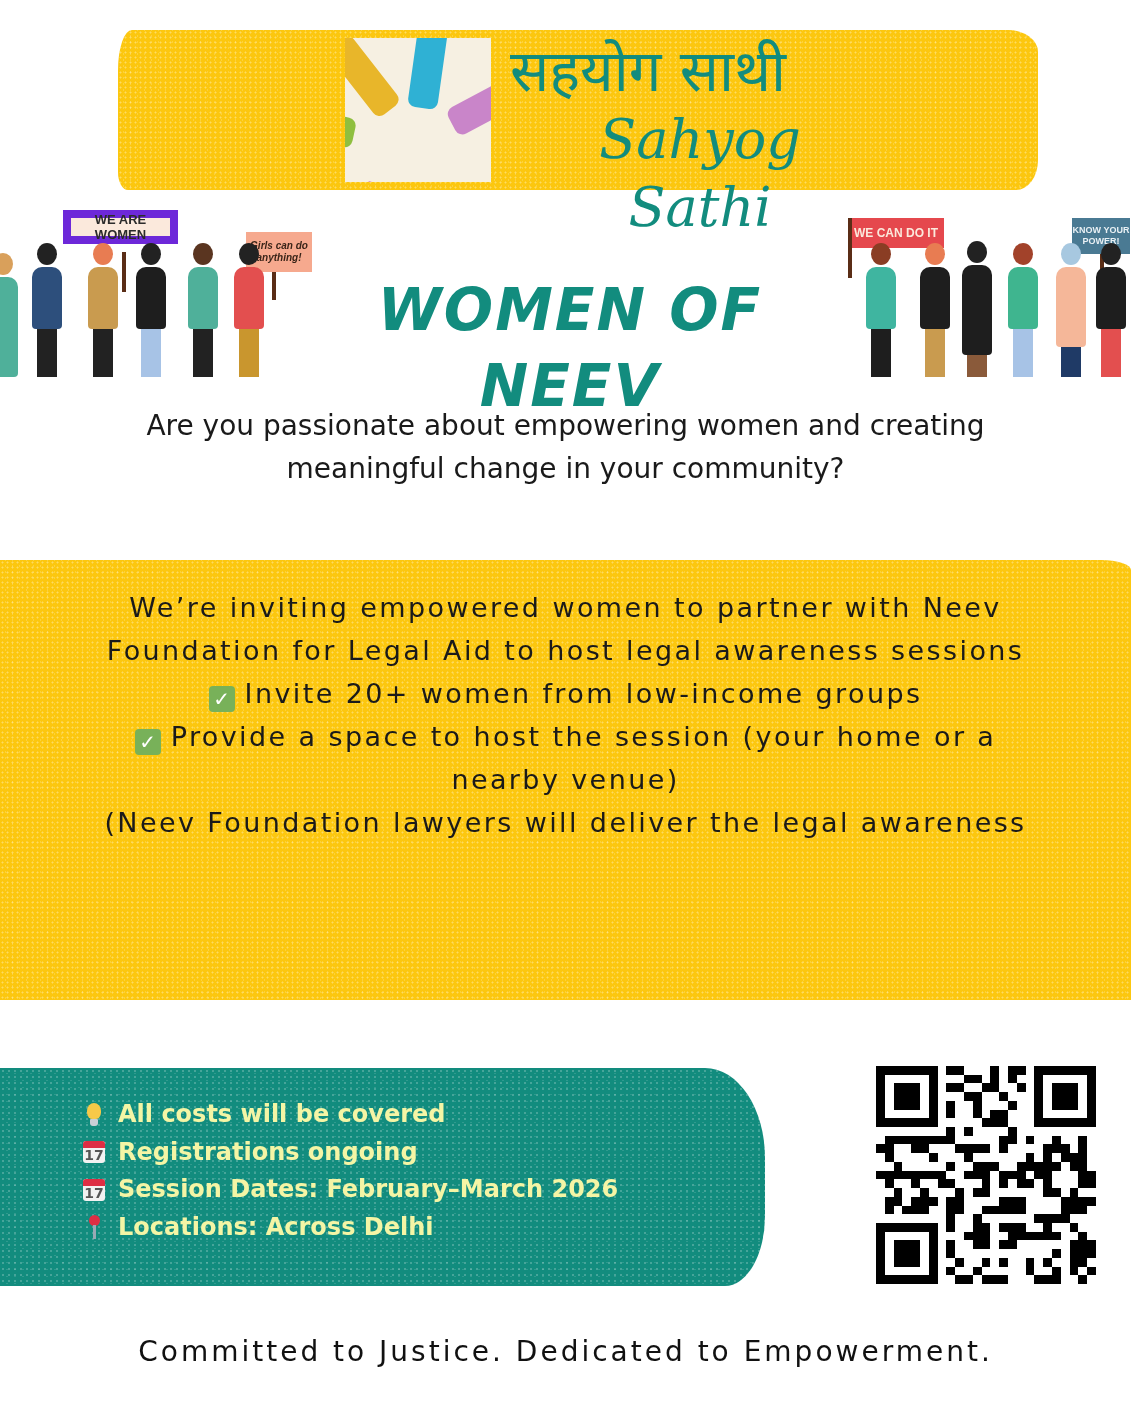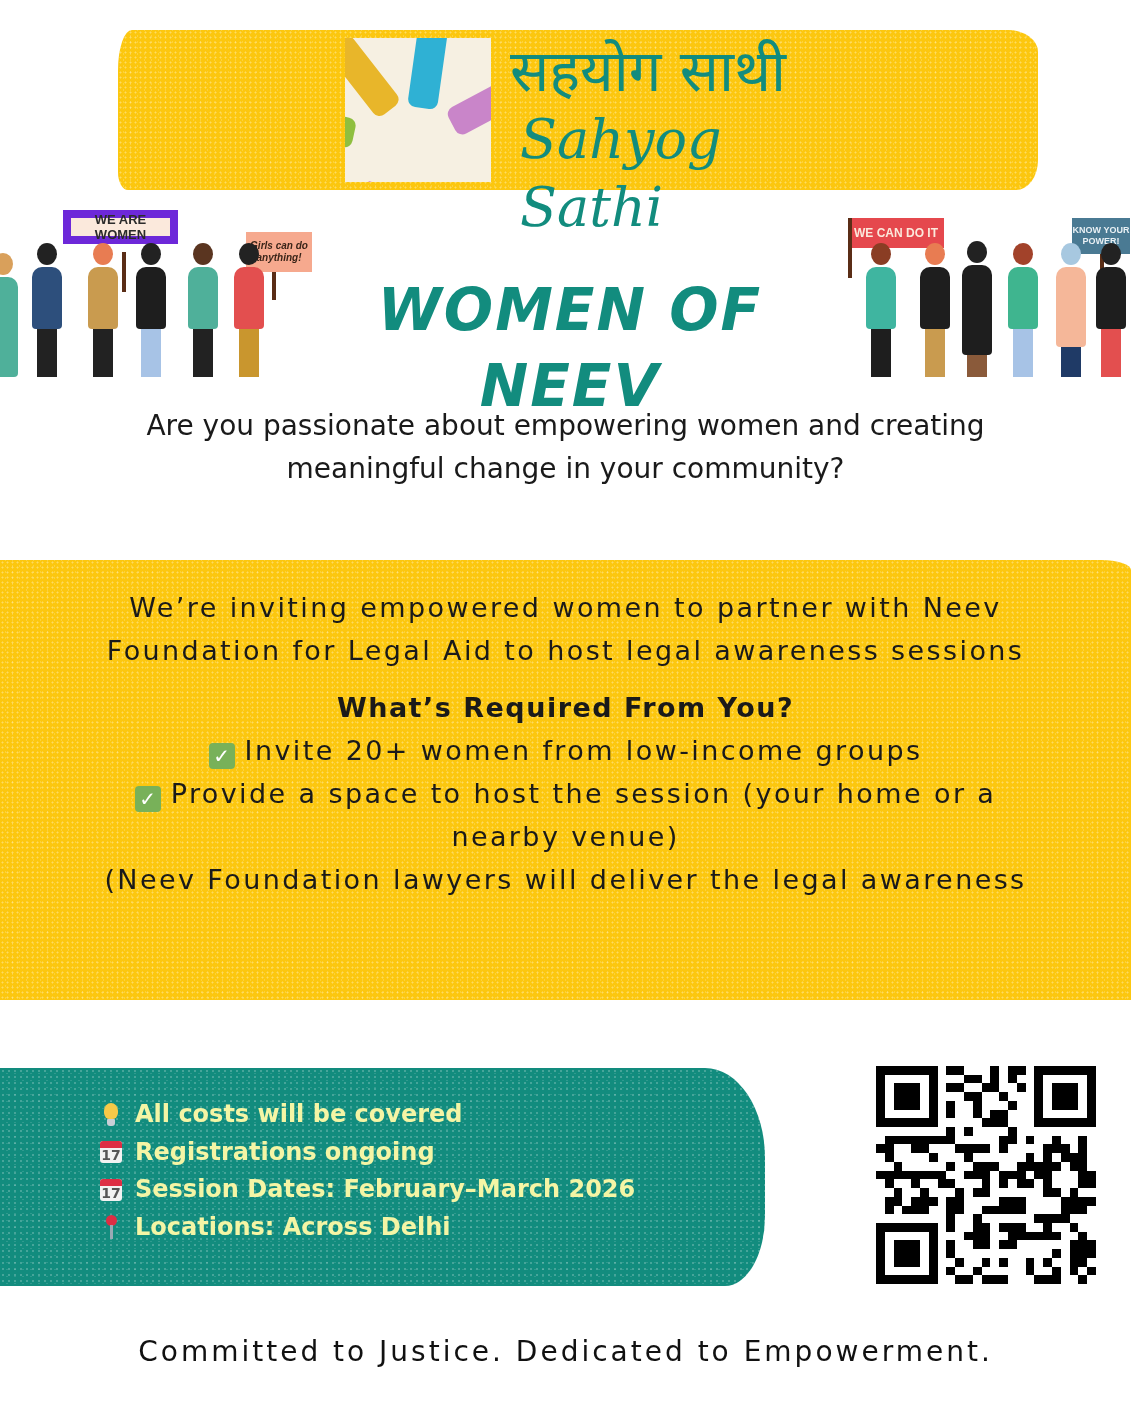--- a/index.html
+++ b/index.html
@@ -27,21 +27,21 @@
     position: absolute; left: 345px; top: 38px; width: 146px; height: 144px;
     background: #f6f0e2; overflow: hidden;
   }
   .hand { position: absolute; width: 30px; height: 92px; border-radius: 14px 14px 8px 8px; transform-origin: 50% 100%; }
   .brand-hindi {
     position: absolute; left: 510px; top: 36px; width: 360px;
     font-family: "DejaVu Sans", sans-serif; font-size: 58px; color: #128c7e; line-height: 70px;
   }
   .brand-latin {
     position: absolute; left: 520px; top: 106px; width: 360px;
-    font-family: "DejaVu Serif", serif; font-style: italic; font-size: 54px; color: #128c7e; line-height: 68px;
+    font-family: "DejaVu Serif", serif; font-style: italic; font-size: 54px; color: #128c7e; line-height: 68px; text-align: center;
   }
 
   
   .crowd { position: absolute; top: 210px; height: 175px; }
   .crowd-left { left: 0; width: 320px; }
   .crowd-right { left: 830px; width: 301px; }
   .person { position: absolute; bottom: 8px; width: 34px; }
   .person .head { width: 20px; height: 22px; border-radius: 50%; margin: 0 auto; }
   .person .body { width: 30px; height: 62px; border-radius: 10px 10px 4px 4px; margin: 2px auto 0; }
   .person .legs { width: 20px; height: 48px; margin: 0 auto; }
@@ -80,21 +80,21 @@
   .teal-brush {
     position: absolute; left: 0; top: 1068px; width: 765px; height: 218px;
     background: #128c7e;
     background-image:
       radial-gradient(rgba(255,255,255,0.22) 0.8px, transparent 1.3px),
       radial-gradient(rgba(255,255,255,0.12) 0.7px, transparent 1.2px);
     background-size: 6px 6px, 8px 7px;
     background-position: 0 0, 3px 2px;
     border-radius: 0 60px 40px 0 / 0 90px 70px 0;
   }
-  .teal-list { position: absolute; left: 97px; top: 1096px; width: 680px; list-style: none; }
+  .teal-list { position: absolute; left: 80px; top: 1096px; width: 680px; list-style: none; }
   .teal-list li {
     font-family: "DejaVu Sans", sans-serif; font-weight: bold; font-size: 24px; color: #f4f5a5;
     line-height: 37.5px; display: flex; align-items: center; white-space: nowrap;
   }
   .teal-icon { width: 28px; height: 28px; margin-right: 10px; position: relative; flex: none; }
   .bulb { width: 14px; height: 16px; background: #f7c948; border-radius: 50% 50% 40% 40%; position: absolute; left: 7px; top: 2px; }
   .bulb-base { width: 8px; height: 7px; background: #c9cfd6; position: absolute; left: 10px; top: 18px; border-radius: 1px 1px 3px 3px; }
   .cal { position: absolute; left: 3px; top: 3px; width: 22px; height: 22px; background: #f2f2f2; border-radius: 3px; overflow: hidden; }
   .cal-top { height: 7px; background: #dd2e44; }
   .cal-num { font-size: 14px; color: #555; text-align: center; line-height: 14px; font-weight: bold; }
@@ -215,21 +215,20 @@
 
 <div class="intro">
   <div>Are you passionate about empowering women and creating</div>
   <div>meaningful change in your community?</div>
 </div>
 
 <div class="brush rough mid-brush"></div>
 <div class="mid-text">
   <div>We’re inviting empowered women to partner with Neev</div>
   <div>Foundation for Legal Aid to host legal awareness sessions</div>
-  <div class="mid-heading">What’s Required From You?</div>
   <div>
     <span class="check">✓</span><span>Invite 20+ women from low-income groups</span>
   </div>
   <div>
     <span class="check">✓</span><span>Provide a space to host the session (your home or a</span>
   </div>
   <div>nearby venue)</div>
   <div>(Neev Foundation lawyers will deliver the legal awareness</div>
 </div>
 

